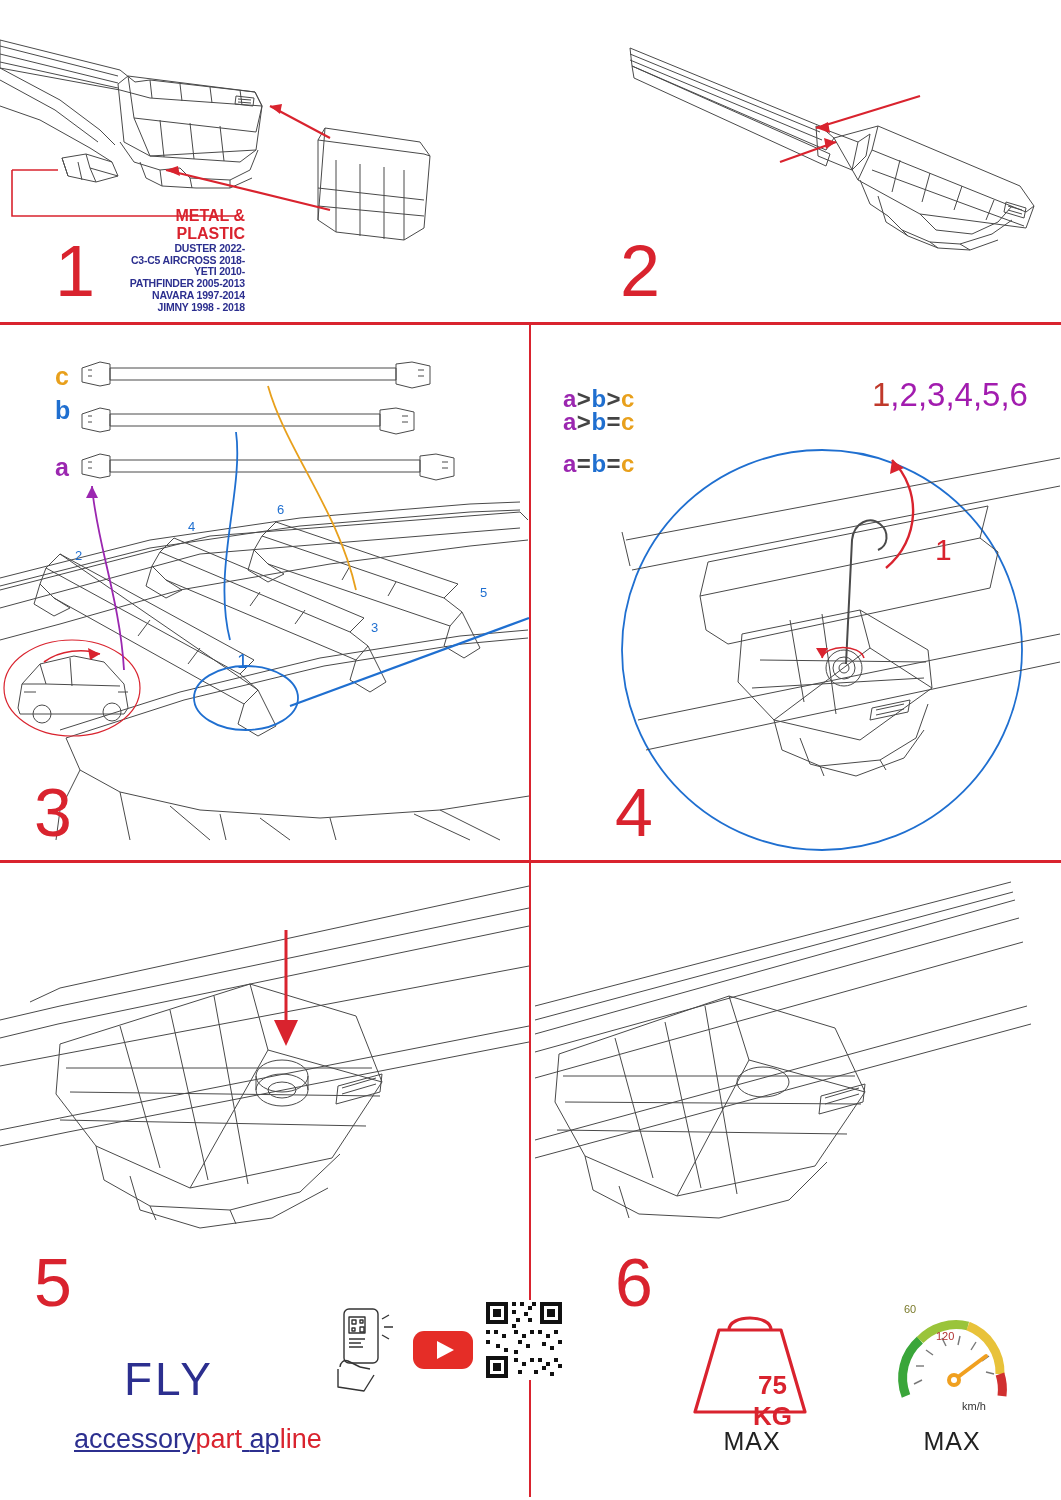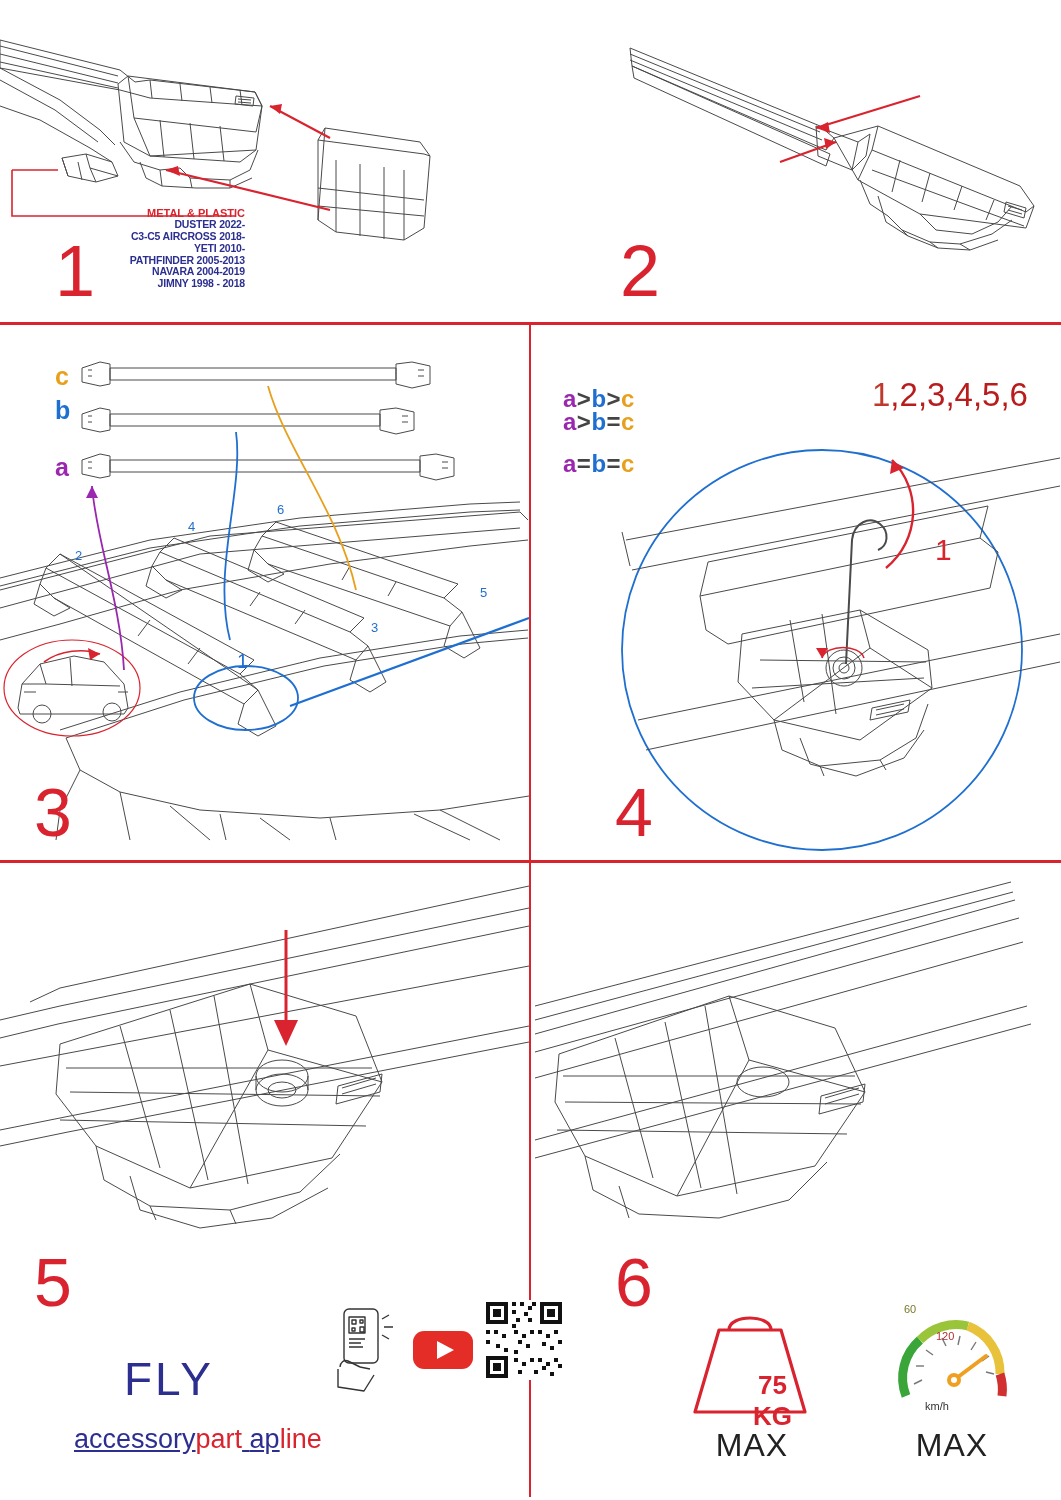--- a/index.html
+++ b/index.html
@@ -39,21 +39,21 @@
 
   
   .compat {
     position: absolute;
     text-align: right;
     line-height: 1.12;
     font-family: "Liberation Sans Narrow", "Liberation Sans", sans-serif;
     font-size: 10.5px;
     letter-spacing: -0.2px;
   }
-  .compat .hdr { color: #d9232e; font-weight: 700; font-size: 11px; letter-spacing: 0px;}
+  .compat .hdr { color: #d9232e; font-weight: 700; font-size: 16px; letter-spacing: 0px;}
   .compat .li { color: #2c2f8f; font-weight: 700; }
 
   
   .abc {
     position: absolute;
     font-weight: 700;
     font-size: 25px;
     line-height: 1;
   }
   .eq {
@@ -68,21 +68,21 @@
   .eq .o { color: #e8a01c; }
   .eq .s { color: #444; }
 
   .seq {
     position: absolute;
     font-size: 33px;
     line-height: 1;
     font-weight: 400;
   }
   .seq .n1 { color: #c0392b; }
-  .seq .rest { color: #b91c1c; }
+  .seq .rest { color: #a21caf; }
 
   .callout {
     position: absolute;
     color: #1f6fd0;
     font-size: 22px;
     font-weight: 400;
   }
   .callout.red { color: #d9232e; font-size: 30px; }
 
   .tiny-num {
@@ -102,35 +102,36 @@
   }
   .brandline {
     position: absolute;
     font-size: 27px;
     letter-spacing: 0px;
   }
   .brandline .dark { color: #2c2f8f; text-decoration: underline; }
   .brandline .red { color: #d9232e; }
   .maxlabel {
     position: absolute;
-    font-size: 32px;
+    font-size: 25px;
     color: #222;
     letter-spacing: 1px;
   }
   .kg {
     position: absolute;
     color: #d9232e;
     font-size: 26px;
     font-weight: 700;
     padding-left: 41px;
   }
   .kmh {
     position: absolute;
     font-size: 11px;
     color: #333;
+    margin-left: 37px;
   }
   .gtick {
     position: absolute;
     font-size: 11px;
     color: #7a7a2a;
   }
   .gtick.r { color: #b03030; }
 </style>
 </head>
 <body>
@@ -205,21 +206,21 @@
       <polygon points="166,160 178,156 180,166" fill="#d9232e"></polygon>
     </svg>
   </div>
 
   <div class="compat" style="left:110px; top:207px; width:135px;">
     <div class="hdr">METAL &amp; PLASTIC</div>
     <div class="li">DUSTER 2022-</div>
     <div class="li">C3-C5 AIRCROSS 2018-</div>
     <div class="li">YETI 2010-</div>
     <div class="li">PATHFINDER 2005-2013</div>
-    <div class="li">NAVARA 2004-2019</div>
+    <div class="li">NAVARA 1997-2014</div>
     <div class="li">JIMNY 1998 - 2018</div>
   </div>
 
   <div class="step-num" style="left:55px; top:235px; font-size:72px;">1</div>
 
   <div class="panel" style="left:620px; top:30px; width:430px; height:260px;">
     <svg width="430" height="260" viewBox="0 0 430 260">
       <g fill="none" stroke="#4a4a4a" stroke-width="1" stroke-linejoin="round">
 
         <path d="M10 18 L200 96 L214 108 L206 120 L12 36 Z"></path>

